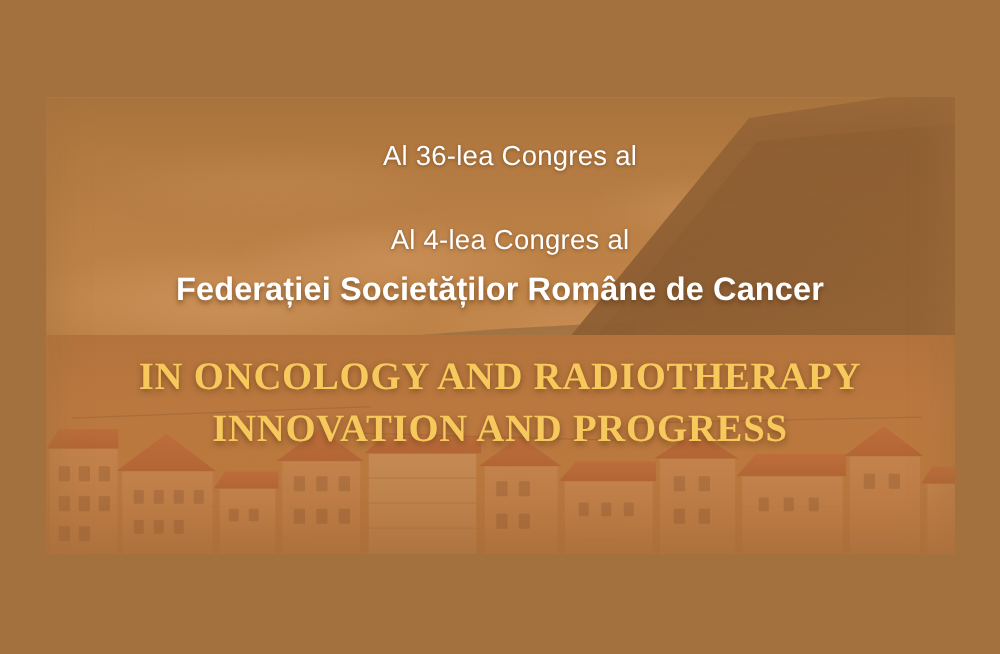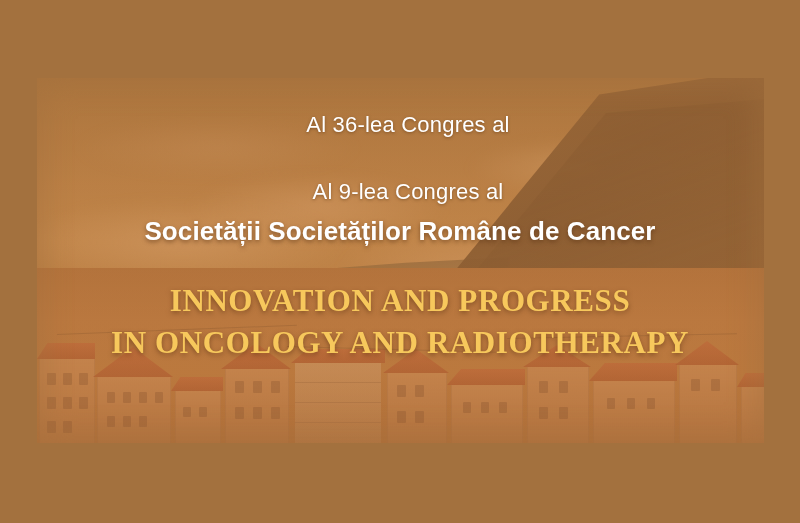--- a/index.html
+++ b/index.html
@@ -334,23 +334,23 @@
     <div class="photo-softedge"></div>
   </div>
 
   <div id="content">
 
     <div class="line-light">Al 36-lea Congres al</div>
     <div class="gap-a"></div>
 
     <div class="gap-b"></div>
 
-    <div class="line-light">Al 9-lea Congres al</div>
+    <div class="line-light">Al 4-lea Congres al</div>
     <div class="gap-a"></div>
-    <div class="line-bold">Societății Societăților Române de Cancer</div>
+    <div class="line-bold">Federației Societăților Române de Cancer</div>
 
     <div class="gap-c"></div>
 
+    <div class="headline">IN ONCOLOGY AND RADIOTHERAPY</div>
     <div class="headline">INNOVATION AND PROGRESS</div>
-    <div class="headline">IN ONCOLOGY AND RADIOTHERAPY</div>
   </div>
 
 </div>
 
 </body></html>

